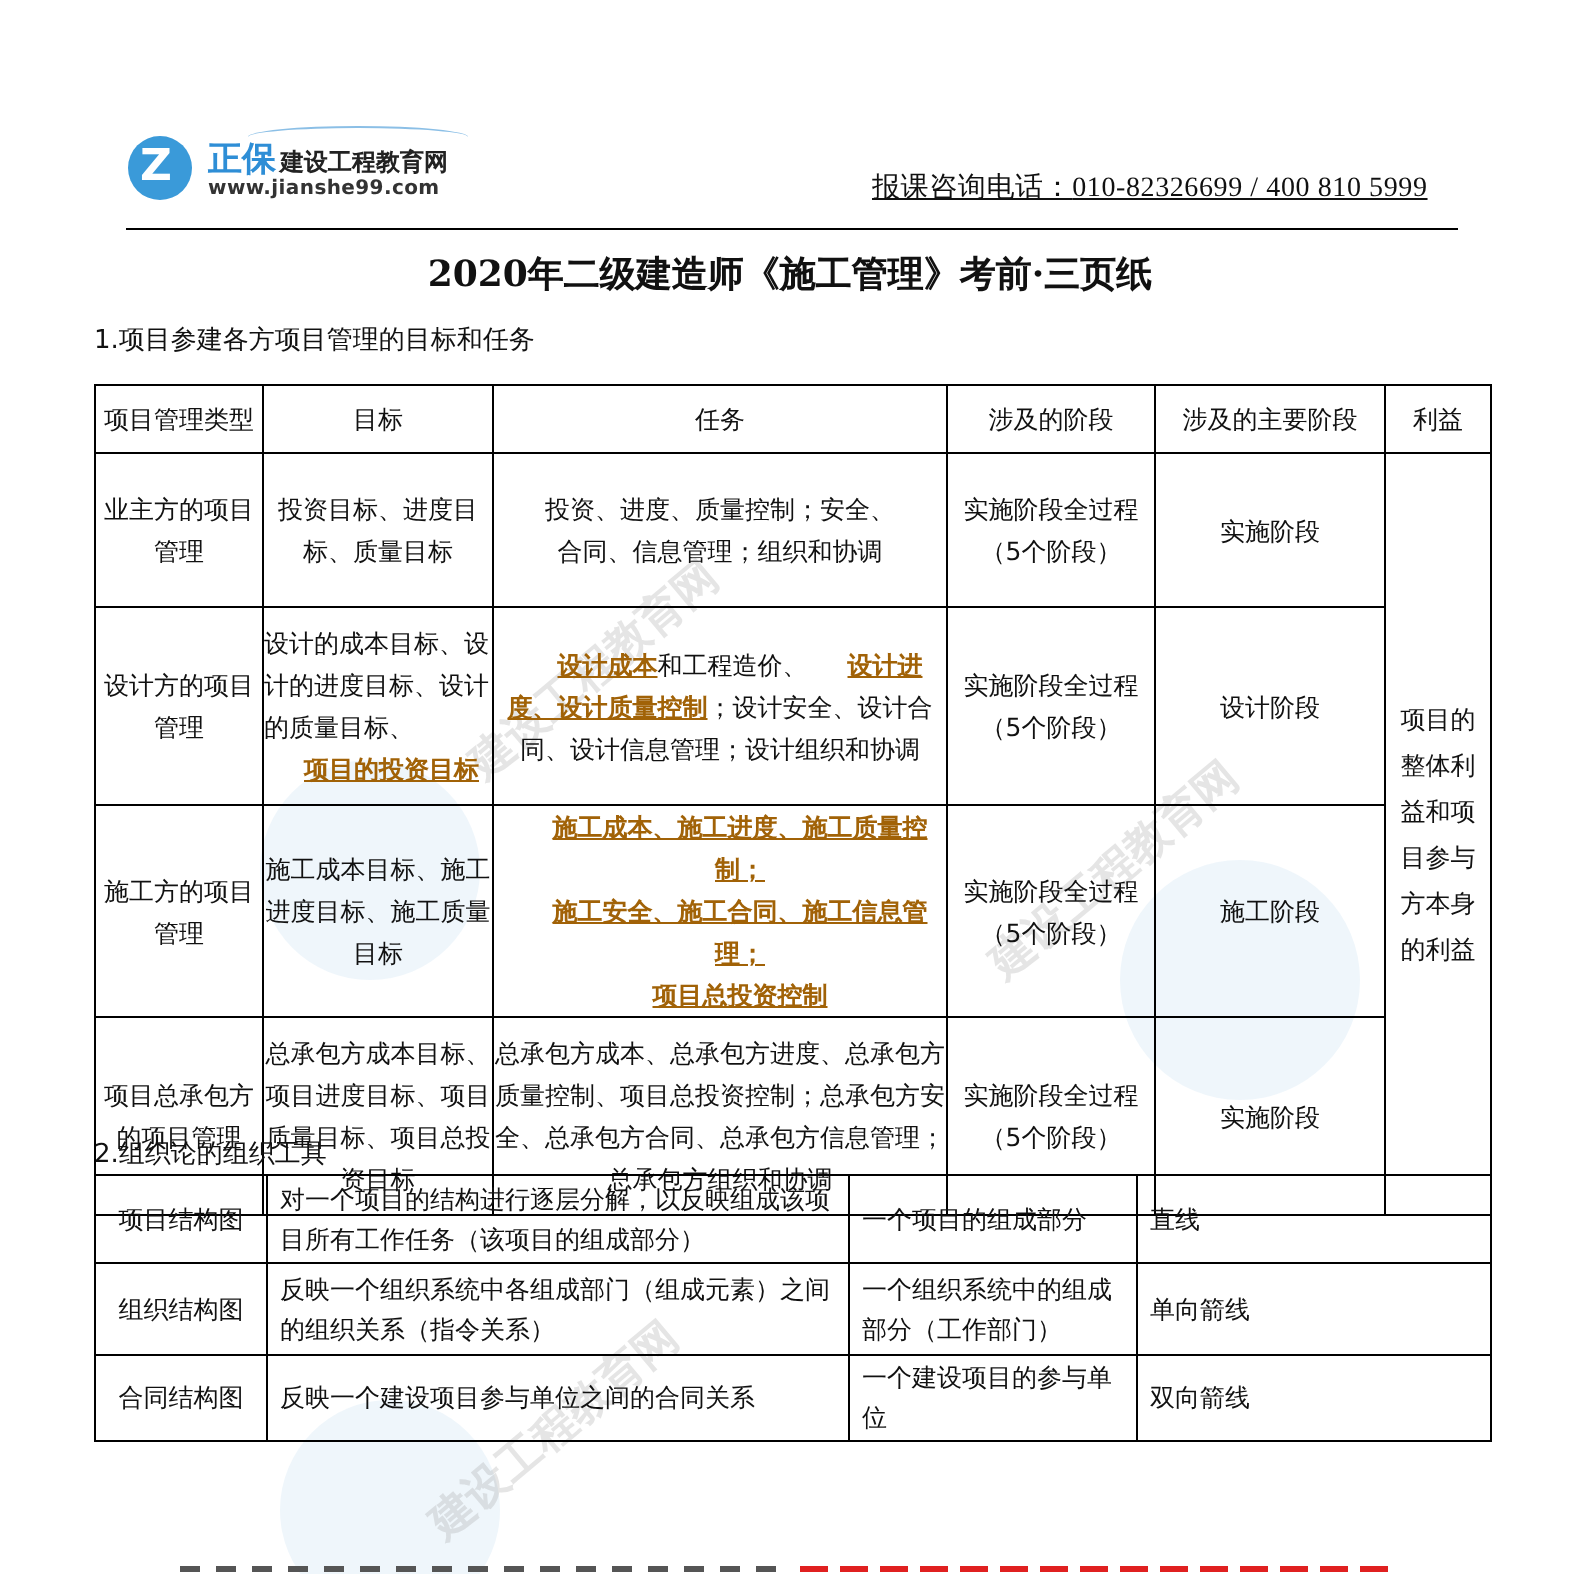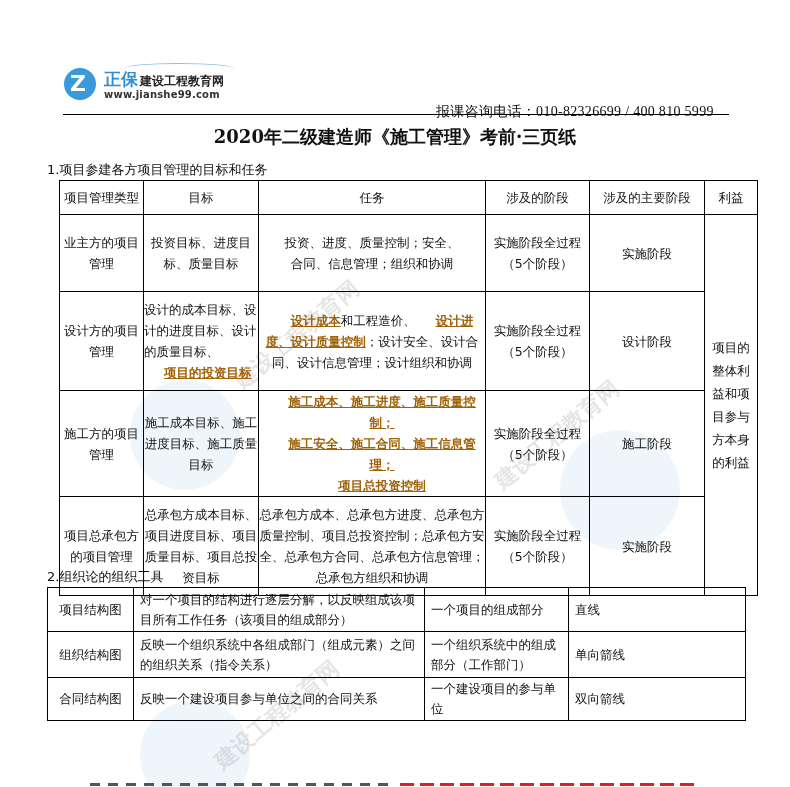--- a/index.html
+++ b/index.html
@@ -10,31 +10,31 @@
                  background: #3a9ad9; }
   .logo-circle span { position: absolute; left: 6px; top: 3px; color: #fff; font-weight: bold; font-size: 22px;
                       font-family: "DejaVu Sans", sans-serif; line-height: 26px; }
   .logo-brand { position: absolute; left: 40px; top: 2px; font-size: 15px; font-weight: bold; white-space: nowrap; }
   .logo-brand .b1 { color: #2e8ed6; font-size: 17px; }
   .logo-brand .b2 { color: #222; font-size: 12px; margin-left: 2px; }
   .logo-url { position: absolute; left: 40px; top: 23px; font-size: 10px; font-weight: bold; color: #333; letter-spacing: 0.2px; }
   .logo-arc { position: absolute; left: 60px; top: -3px; width: 110px; height: 10px; border-top: 1px solid #8bbfe6; border-radius: 50% 50% 0 0; }
 
   .hdr-line { position: absolute; left: 63px; top: 114px; width: 666px; height: 0; border-top: 1.5px solid #000; }
-  .hotline { position: absolute; left: 436px; top: 103px; font-size: 14px; white-space: nowrap;
-             font-family: "Liberation Serif", serif; letter-spacing: 0.3px; }
+  .hotline { position: absolute; left: 436px; top: 85px; font-size: 14px; white-space: nowrap;
+             font-family: "Liberation Serif", serif; letter-spacing: 0.3px; text-decoration: underline; }
   .hotline .lbl { font-family: "DejaVu Sans", sans-serif; font-size: 14px; }
   .doc-title { position: absolute; left: 0; width: 790px; top: 125px; text-align: center; font-size: 18px; font-weight: bold;
                font-family: "DejaVu Serif", serif; }
 
   .sec-title { position: absolute; font-size: 13px; white-space: nowrap; }
 
   table { border-collapse: collapse; position: absolute; table-layout: fixed; }
   td { border: 1px solid #000; font-size: 12.5px; line-height: 21px; padding: 0 1px; vertical-align: middle; text-align: center; }
-  .t1 { left: 47px; top: 180px; width: 698px; margin-left: 12px; }
+  .t1 { left: 47px; top: 192px; width: 698px; }
   .t1 td { padding: 0 0; }
   .hl { color: #a16207; font-weight: bold; text-decoration: underline; padding-left: 20px; }
   .left { text-align: left; }
   .t2 { left: 47px; top: 587px; width: 698px; }
   .t2 td { text-align: left; padding: 0 6px; line-height: 20px; }
   .t2 td.c { text-align: center; }
 
   .watermark { position: absolute; color: rgba(150,150,150,0.25); font-size: 22px; font-weight: bold; transform: rotate(-40deg);
                white-space: nowrap; pointer-events: none; }
   .wm-circle { position: absolute; border-radius: 50%; background: rgba(120,180,220,0.12); pointer-events: none; }

